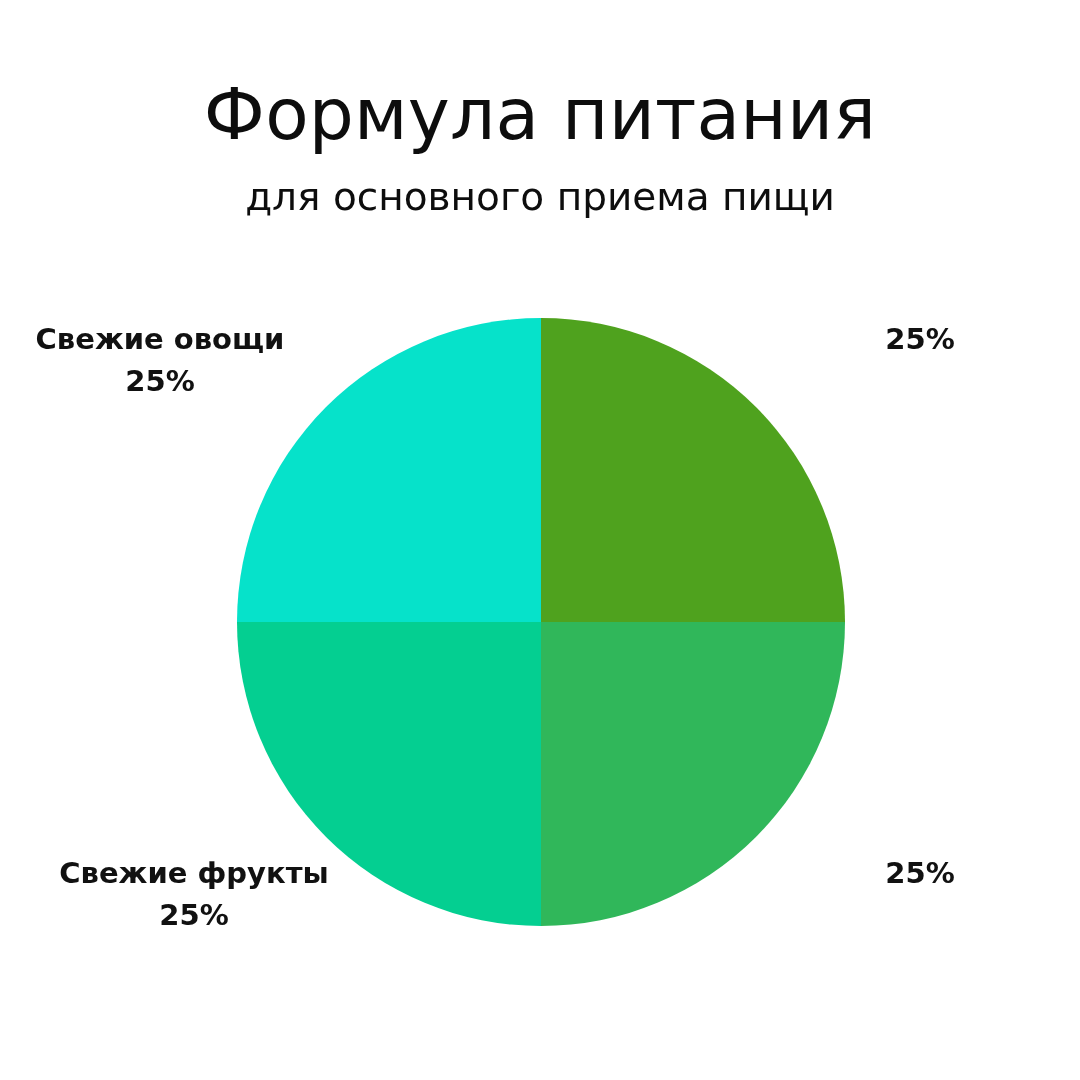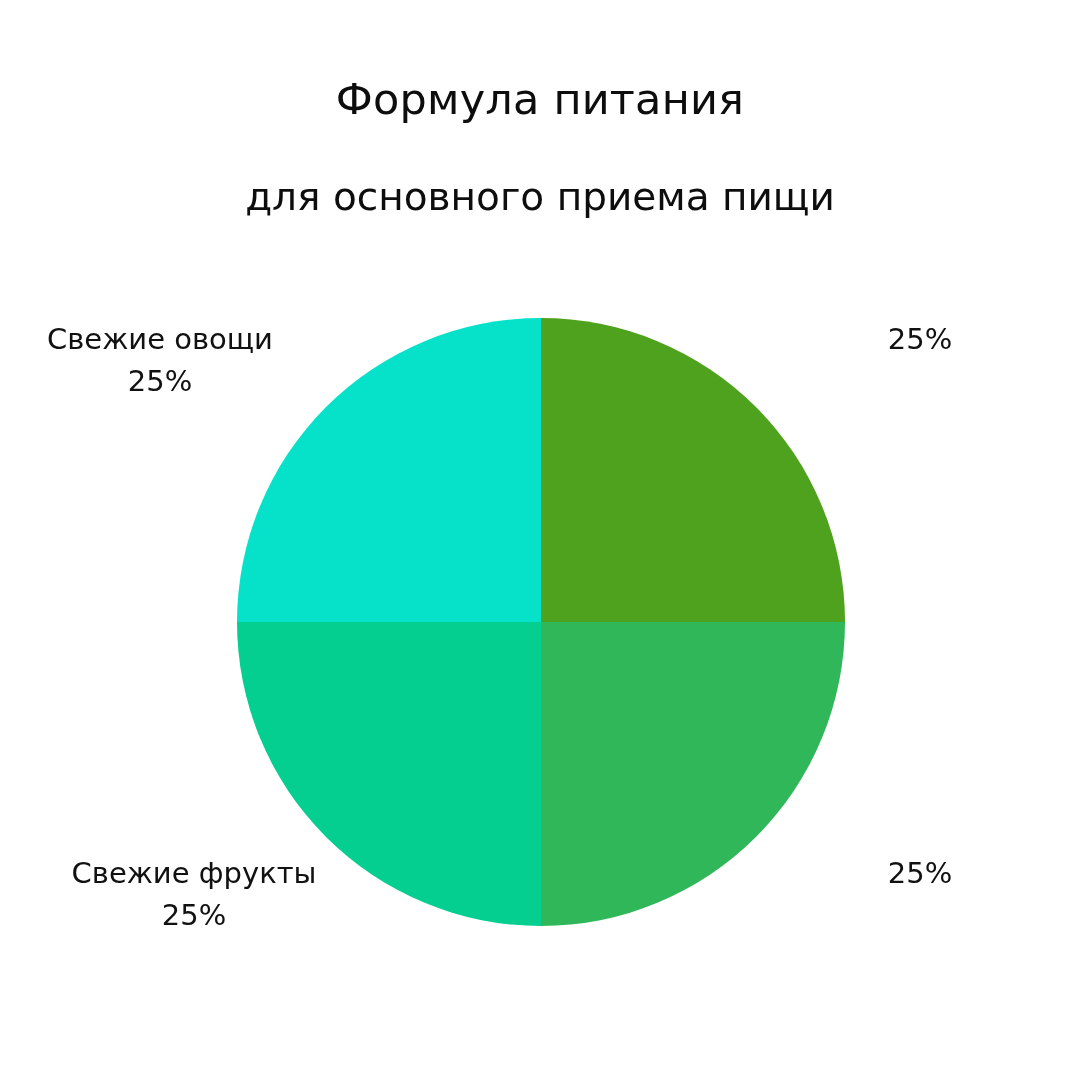--- a/index.html
+++ b/index.html
@@ -17,21 +17,21 @@
     color: #111111;
   }
 
   
   #chart-title {
     position: absolute;
     left: 0;
     top: 76px;
     width: 1080px;
     text-align: center;
-    font-size: 43px;
+    font-size: 71px;
     font-weight: 400;
     line-height: 1.1;
     letter-spacing: 0.2px;
     color: #0d0d0d;
     white-space: nowrap;
   }
   #chart-subtitle {
     position: absolute;
     left: 0;
     top: 176px;
@@ -55,21 +55,21 @@
   #pie-svg {
     display: block;
     width: 608px;
     height: 608px;
   }
 
   
   .slice-label {
     position: absolute;
     font-size: 29px;
-    font-weight: 400;
+    font-weight: 700;
     line-height: 1.45;
     color: #111111;
     white-space: nowrap;
   }
   .slice-label .lbl-name { display: block; }
   .slice-label .lbl-value { display: block; }
 
   #label-vegetables {
     left: 0px;
     top: 318px;

